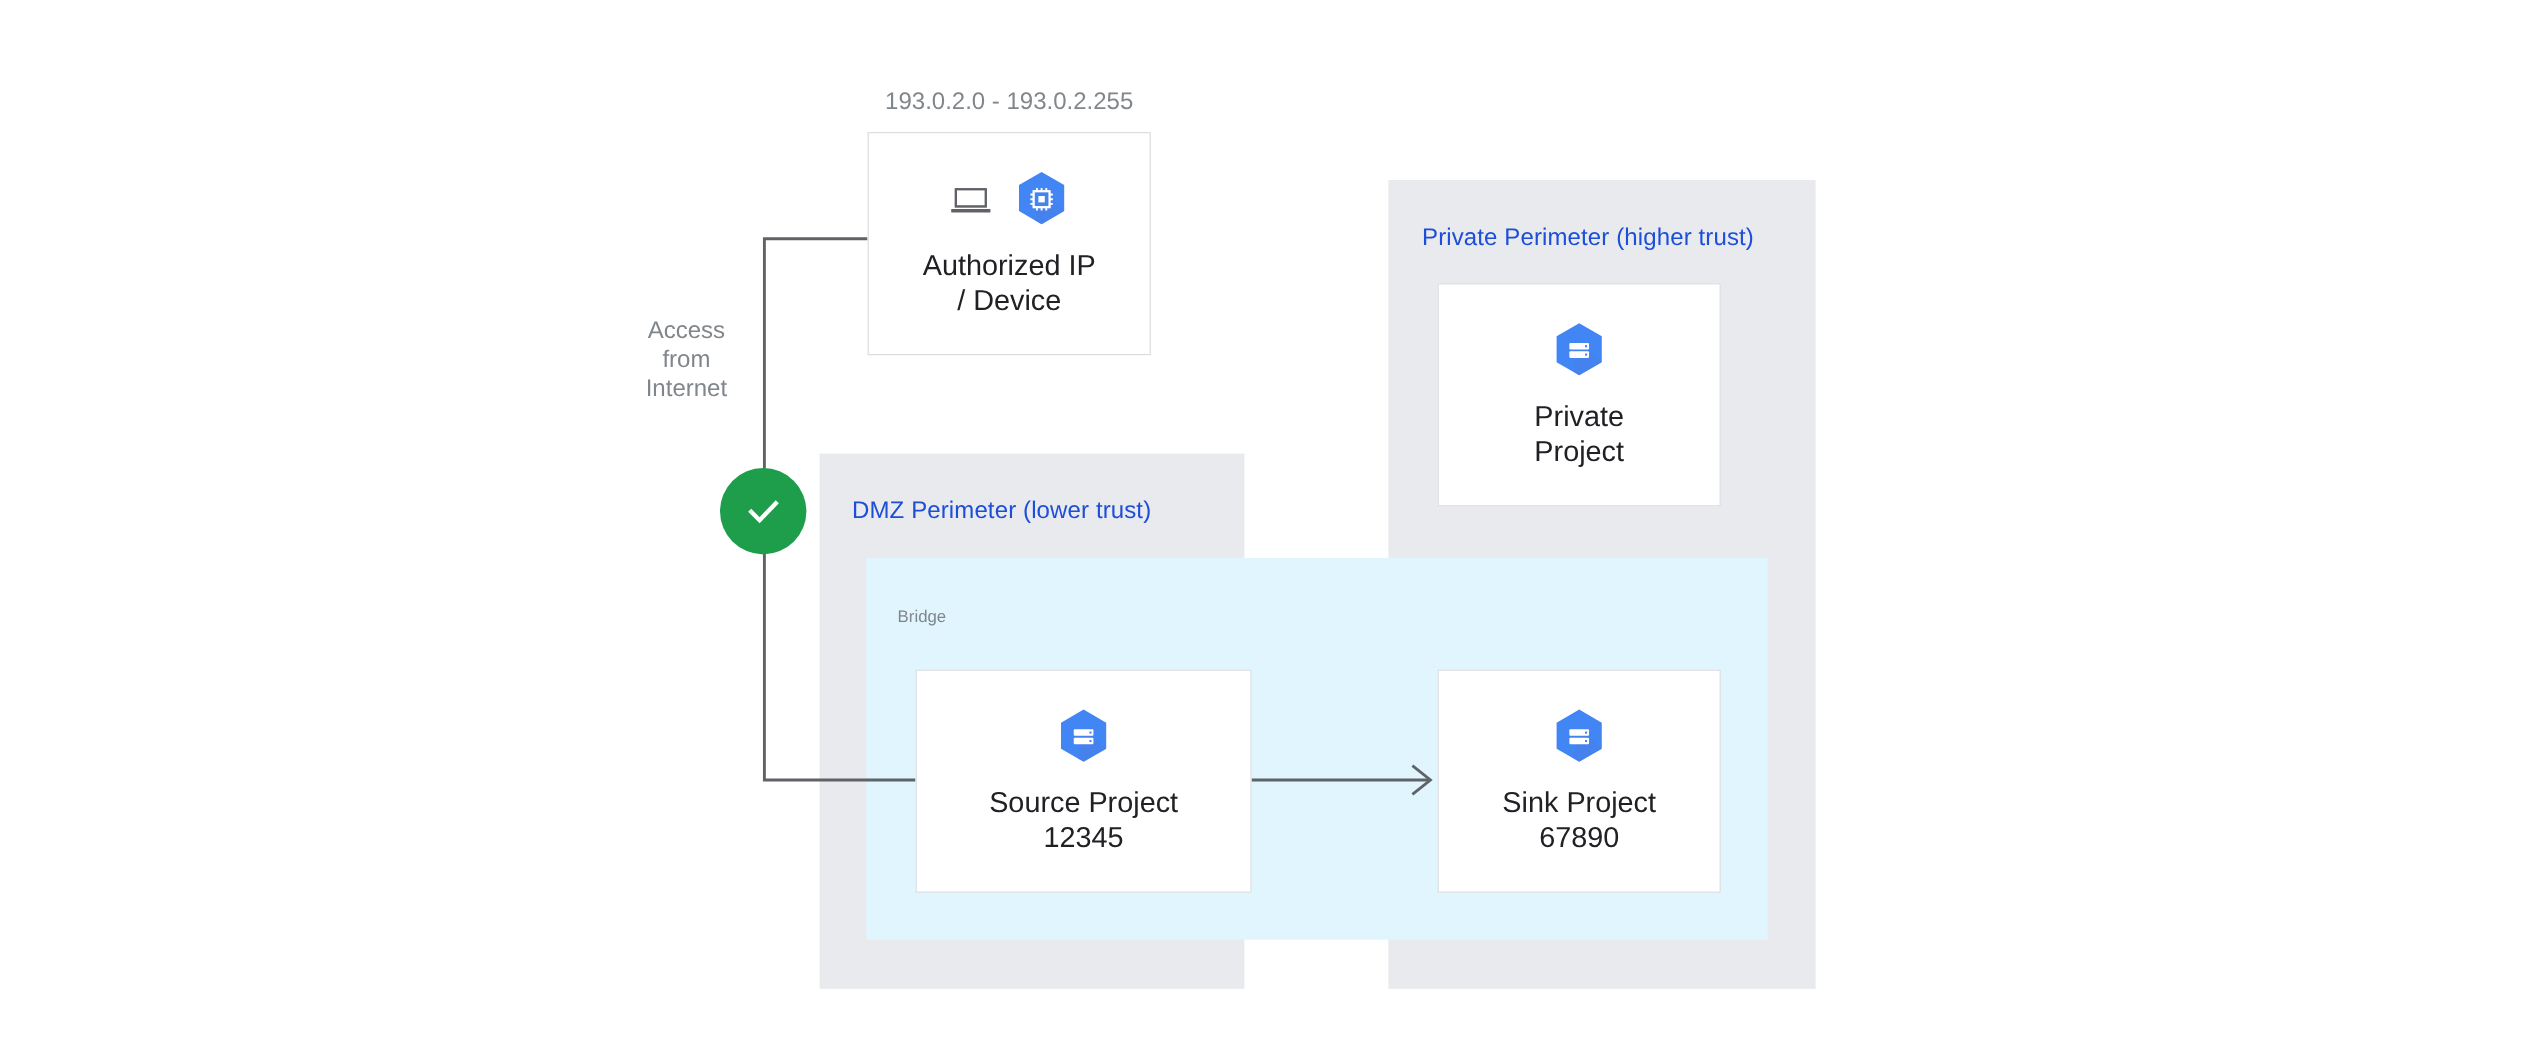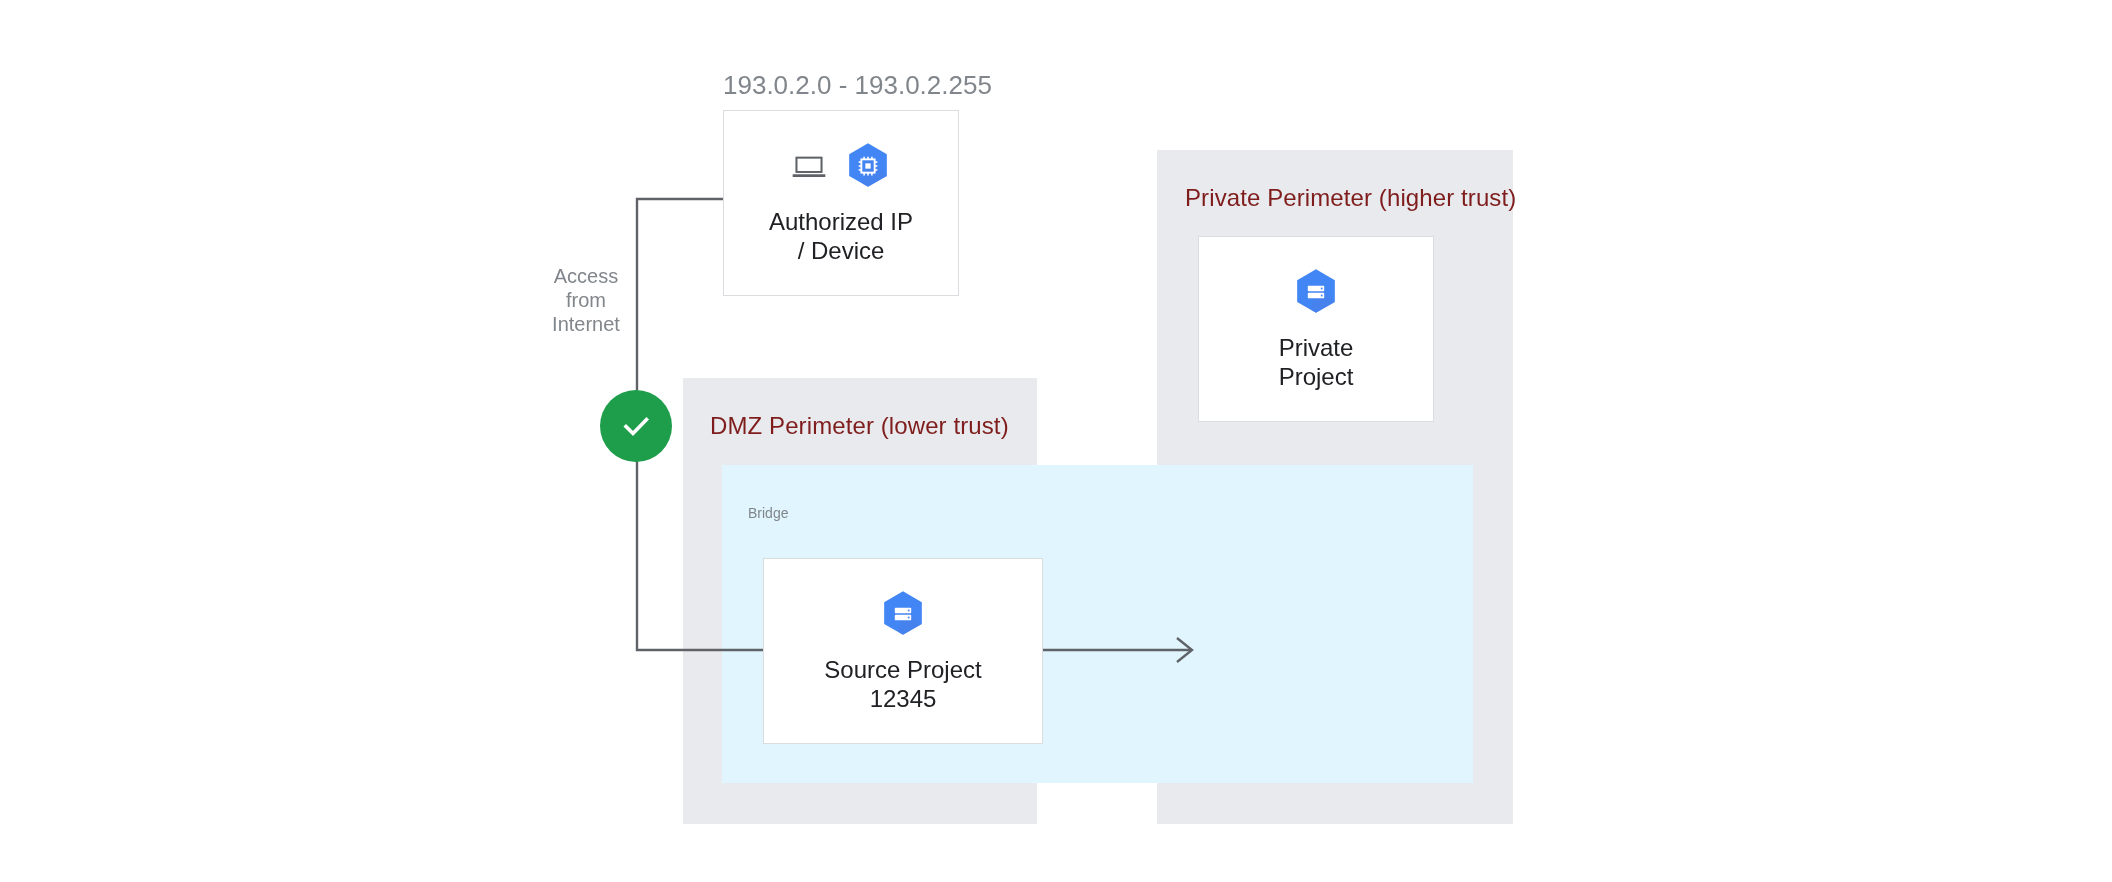--- a/index.html
+++ b/index.html
@@ -20,22 +20,22 @@
   }
 
   
   .perimeter {
     position: absolute;
     background: #e8eaed;
     box-sizing: border-box;
   }
   .perimeter-label {
     position: absolute;
-    color: #7f1d1d;
-    font-size: 24px;
+    color: #1d4ed8;
+    font-size: 20px;
     line-height: 24px;
     white-space: nowrap;
     letter-spacing: .1px;
   }
   #dmz-perimeter  { left: 683px;  top: 378px; width: 354px; height: 446px; }
   #private-perimeter { left: 1157px; top: 150px; width: 356px; height: 674px; }
   #dmz-perimeter-label  { left: 710px;  top: 414px; }
   #private-perimeter-label { left: 1185px; top: 186px; }
 
   
@@ -91,29 +91,29 @@
   #sink-node       { left: 1198px; top: 558px; width: 236px; height: 186px; }
 
   
   #ip-range-label {
     position: absolute;
     left: 723px;
     top: 73px;
     width: 236px;
     text-align: center;
     color: #80868b;
-    font-size: 26px;
+    font-size: 20px;
     line-height: 24px;
     white-space: nowrap;
   }
 
   
   #access-label {
     position: absolute;
-    left: 538px;
+    left: 524px;
     top: 264px;
     width: 96px;
     text-align: center;
     color: #80868b;
     font-size: 20px;
     line-height: 24px;
     white-space: pre-line;
   }
 
   
@@ -254,14 +254,35 @@
         <rect x="21.5" y="24" width="21" height="7" rx="1.1" fill="#ffffff"></rect>
         <rect x="21.5" y="33" width="21" height="7" rx="1.1" fill="#ffffff"></rect>
         <rect x="38.2" y="26.4" width="2.2" height="2.2" fill="#4285f4"></rect>
         <rect x="38.2" y="35.4" width="2.2" height="2.2" fill="#4285f4"></rect>
       </svg>
     </div>
     <div class="node-title">Source Project
 12345</div>
   </div>
 
+  <div class="node" id="sink-node">
+    <div class="node-icons">
+      <svg width="50" height="50" viewBox="0 0 64 64">
+        <defs>
+          <clipPath id="hexclip-p3">
+            <path d="M32 3 L56.1 16.9 L56.1 44.7 L32 58.6 L7.9 44.7 L7.9 16.9 Z"></path>
+          </clipPath>
+        </defs>
+        <path d="M32 3 L56.1 16.9 L56.1 44.7 L32 58.6 L7.9 44.7 L7.9 16.9 Z" fill="#4285f4"></path>
+        <g clip-path="url(#hexclip-p3)">
+          <path d="M34 24 L72 62 L72 74 L20 74 Z" fill="#4a7fe8" opacity="0.55"></path>
+        </g>
+        <rect x="21.5" y="24" width="21" height="7" rx="1.1" fill="#ffffff"></rect>
+        <rect x="21.5" y="33" width="21" height="7" rx="1.1" fill="#ffffff"></rect>
+        <rect x="38.2" y="26.4" width="2.2" height="2.2" fill="#4285f4"></rect>
+        <rect x="38.2" y="35.4" width="2.2" height="2.2" fill="#4285f4"></rect>
+      </svg>
+    </div>
+    <div class="node-title">Sink Project
+67890</div>
+  </div>
 
 </div>
 
 </body></html>

